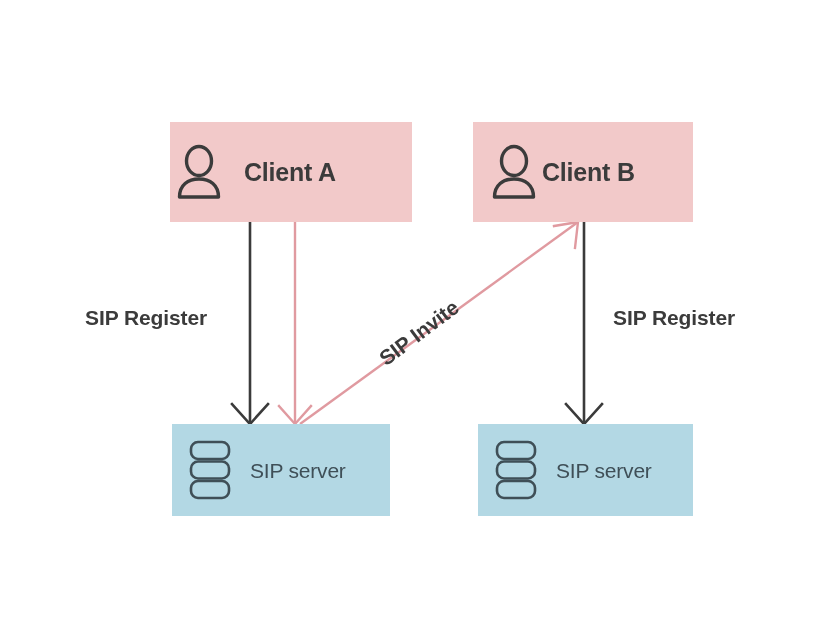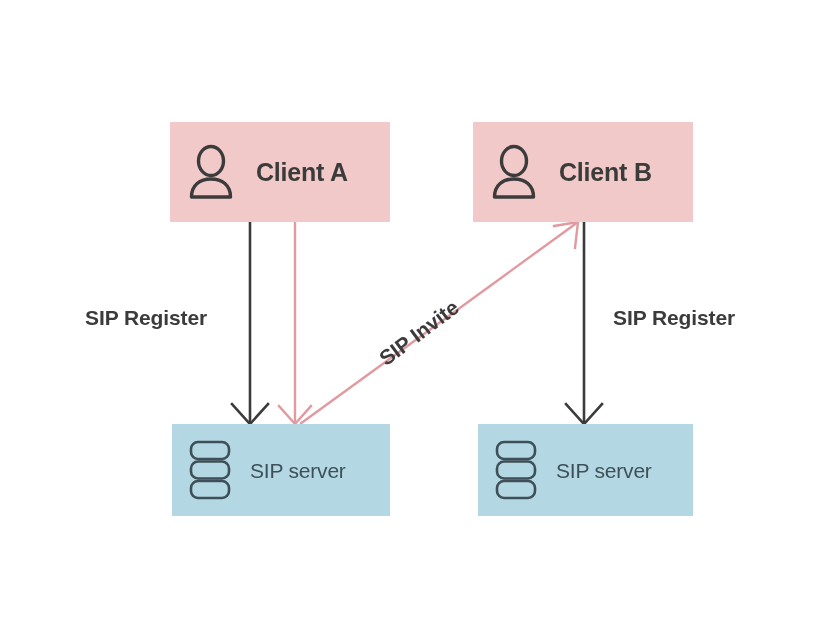--- a/index.html
+++ b/index.html
@@ -91,38 +91,38 @@
       <line x1="300" y1="424" x2="578" y2="222" stroke="#e09aa0" stroke-width="2.4"></line>
       <polyline points="554,226 578,222 575,248" fill="none" stroke="#e09aa0" stroke-width="2.4" stroke-linecap="square"></polyline>
     </g>
 
     <g>
       <line x1="584" y1="222" x2="584" y2="424" stroke="#3b3b3b" stroke-width="2.6"></line>
       <polyline points="566,404 584,424 602,404" fill="none" stroke="#3b3b3b" stroke-width="2.6" stroke-linecap="square"></polyline>
     </g>
   </svg>
 
-  <div class="node-box client" style="left:170px; top:122px; width:220px; height:100px; padding-left:18px;">
+  <div class="node-box client" style="left:170px; top:122px; width:242px; height:100px; padding-left:6px;">
     <span class="node-icon">
       <svg width="46" height="56" viewBox="0 0 46 56" aria-hidden="true">
         <ellipse cx="23" cy="17" rx="12.5" ry="14.5" fill="none" stroke="#3b3b3b" stroke-width="3.4"></ellipse>
         <path d="M3.5 53 C3.5 41 12 35 23 35 C34 35 42.5 41 42.5 53 Z" fill="none" stroke="#3b3b3b" stroke-width="3.4" stroke-linejoin="round"></path>
       </svg>
     </span>
     <span class="node-label client-label" style="margin-left:22px;">Client A</span>
   </div>
 
   <div class="node-box client" style="left:473px; top:122px; width:220px; height:100px; padding-left:18px;">
     <span class="node-icon">
       <svg width="46" height="56" viewBox="0 0 46 56" aria-hidden="true">
         <ellipse cx="23" cy="17" rx="12.5" ry="14.5" fill="none" stroke="#3b3b3b" stroke-width="3.4"></ellipse>
         <path d="M3.5 53 C3.5 41 12 35 23 35 C34 35 42.5 41 42.5 53 Z" fill="none" stroke="#3b3b3b" stroke-width="3.4" stroke-linejoin="round"></path>
       </svg>
     </span>
-    <span class="node-label client-label" style="margin-left:22px;">Client B</span>
+    <span class="node-label client-label" style="margin-left:5px;">Client B</span>
   </div>
 
   <div class="node-box server" style="left:172px; top:424px; width:218px; height:92px; padding-left:16px;">
     <span class="node-icon">
       <svg width="44" height="62" viewBox="0 0 44 62" aria-hidden="true">
         <rect x="3" y="3" width="38" height="17" rx="7" ry="7" fill="none" stroke="#3f4f57" stroke-width="2.6"></rect>
         <rect x="3" y="22.5" width="38" height="17" rx="7" ry="7" fill="none" stroke="#3f4f57" stroke-width="2.6"></rect>
         <rect x="3" y="42" width="38" height="17" rx="7" ry="7" fill="none" stroke="#3f4f57" stroke-width="2.6"></rect>
       </svg>
     </span>

